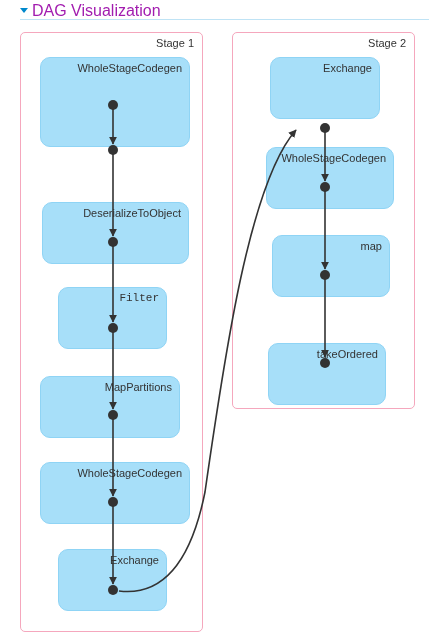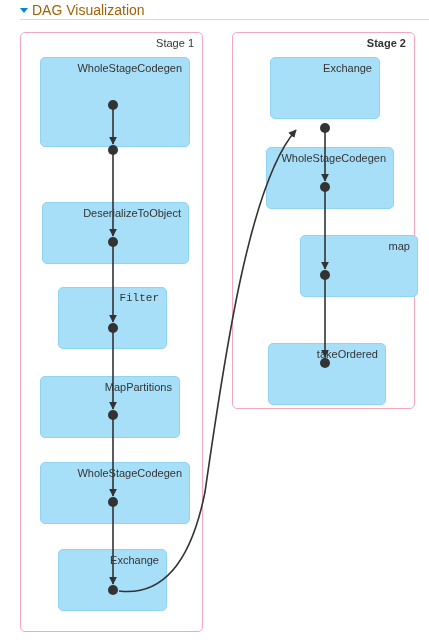--- a/index.html
+++ b/index.html
@@ -18,22 +18,22 @@
   
   #dag-header {
     position: absolute;
     left: 0; top: 0;
     width: 429px;
     height: 22px;
   }
   #dag-toggle-link {
     position: absolute;
     left: 20px; top: 2px;
-    font-size: 14px;
-    color: #a16207;
+    font-size: 16px;
+    color: #a21caf;
     text-decoration: none;
     white-space: nowrap;
     cursor: pointer;
   }
   #dag-caret {
     display: inline-block;
     width: 0; height: 0;
     border-left: 4px solid transparent;
     border-right: 4px solid transparent;
     border-top: 5px solid #0088cc;
@@ -69,21 +69,21 @@
     right: 8px; top: 4px;
     font-size: 11px;
     color: #333333;
     white-space: nowrap;
   }
 
   .op-node {
     position: absolute;
     background: #a7dff9;
     border: 1px solid #8fd4f5;
-    border-radius: 5px;
+    border-radius: 10px;
     box-sizing: border-box;
   }
   .op-label {
     position: absolute;
     right: 7px; top: 4px;
     font-size: 11px;
     color: #333333;
     white-space: nowrap;
   }
 
@@ -121,30 +121,30 @@
       </div>
       <div class="op-node" style="left: 40px; top: 354px; width: 140px; height: 62px;">
         <div class="op-label">MapPartitions</div>
       </div>
       <div class="op-node" style="left: 40px; top: 440px; width: 150px; height: 62px;">
         <div class="op-label">WholeStageCodegen</div>
       </div>
       <div class="op-node" style="left: 58px; top: 527px; width: 109px; height: 62px;">
         <div class="op-label">Exchange</div>
       </div>
-      <div class="stage-cluster" style="left: 232px; top: 10px; width: 183px; height: 377px; font-weight: bold;">
+      <div class="stage-cluster" style="left: 232px; top: 10px; width: 183px; height: 377px;">
         <div class="stage-label">Stage 2</div>
       </div>
       <div class="op-node" style="left: 270px; top: 35px; width: 110px; height: 62px;">
         <div class="op-label">Exchange</div>
       </div>
       <div class="op-node" style="left: 266px; top: 125px; width: 128px; height: 62px;">
         <div class="op-label">WholeStageCodegen</div>
       </div>
-      <div class="op-node" style="left: 272px; top: 213px; width: 118px; height: 62px; margin-left: 28px;">
+      <div class="op-node" style="left: 272px; top: 213px; width: 118px; height: 62px;">
         <div class="op-label">map</div>
       </div>
       <div class="op-node" style="left: 268px; top: 300px; width: 118px; height: 62px; margin-top: 21px;">
         <div class="op-label">takeOrdered</div>
       </div>
     </div>
 
   <svg id="edge-layer" viewBox="0 0 429 621" width="429" height="621">
     <defs>
       <marker id="arrowhead" viewBox="0 0 10 10" refX="9" refY="5" markerWidth="5" markerHeight="5" orient="auto-start-reverse">

